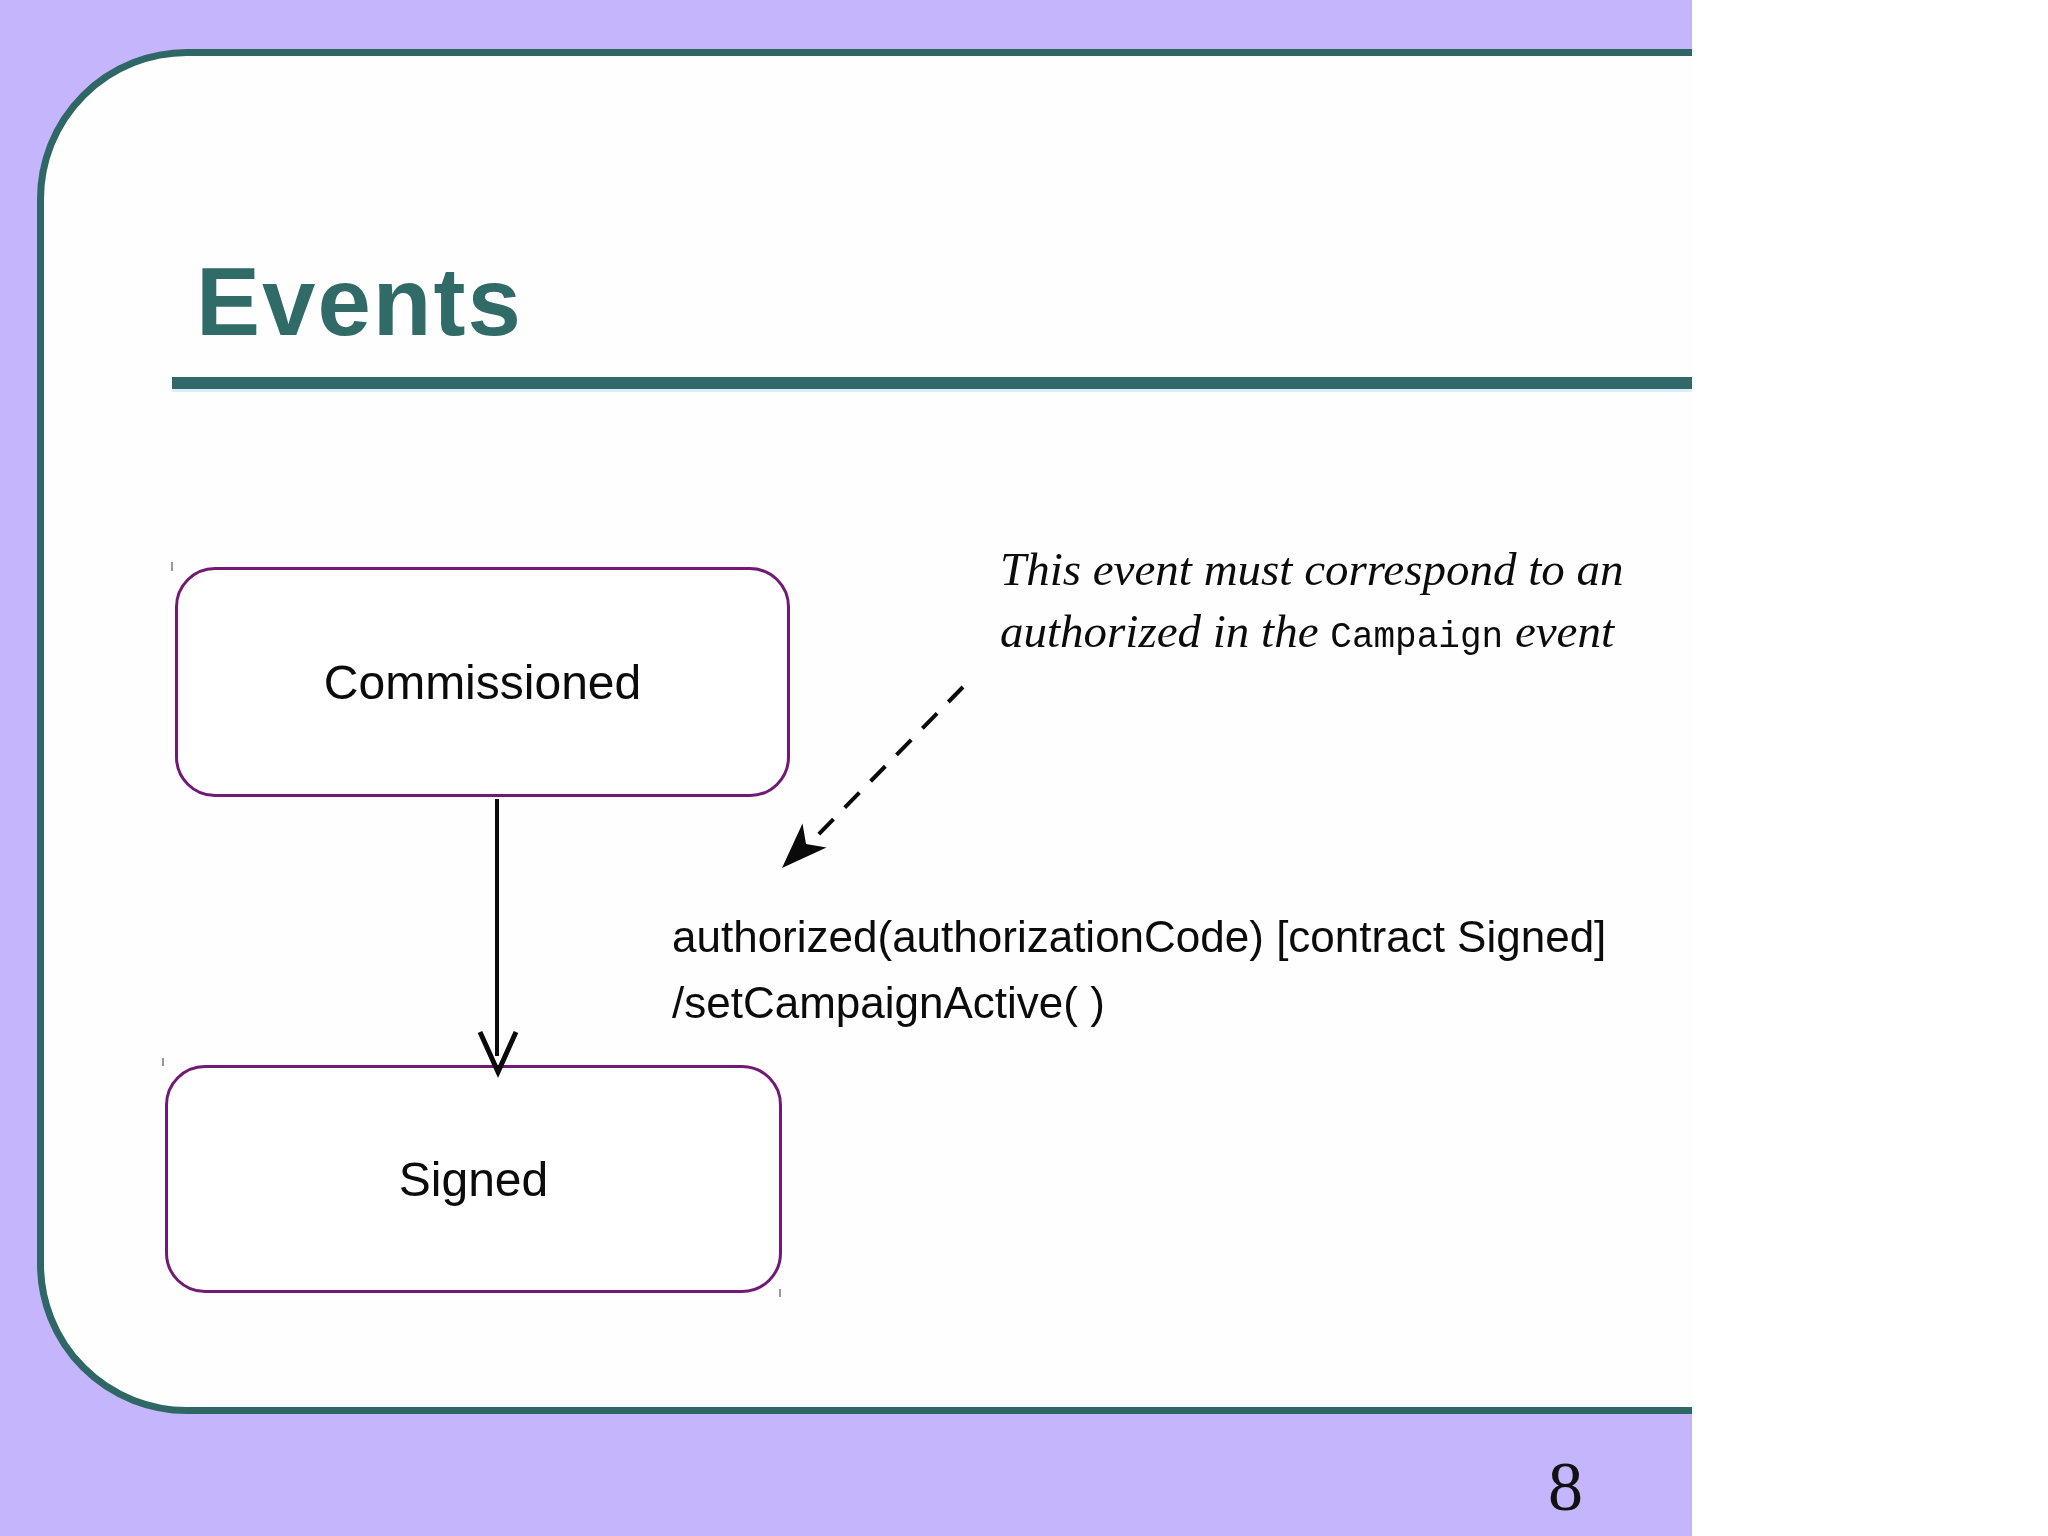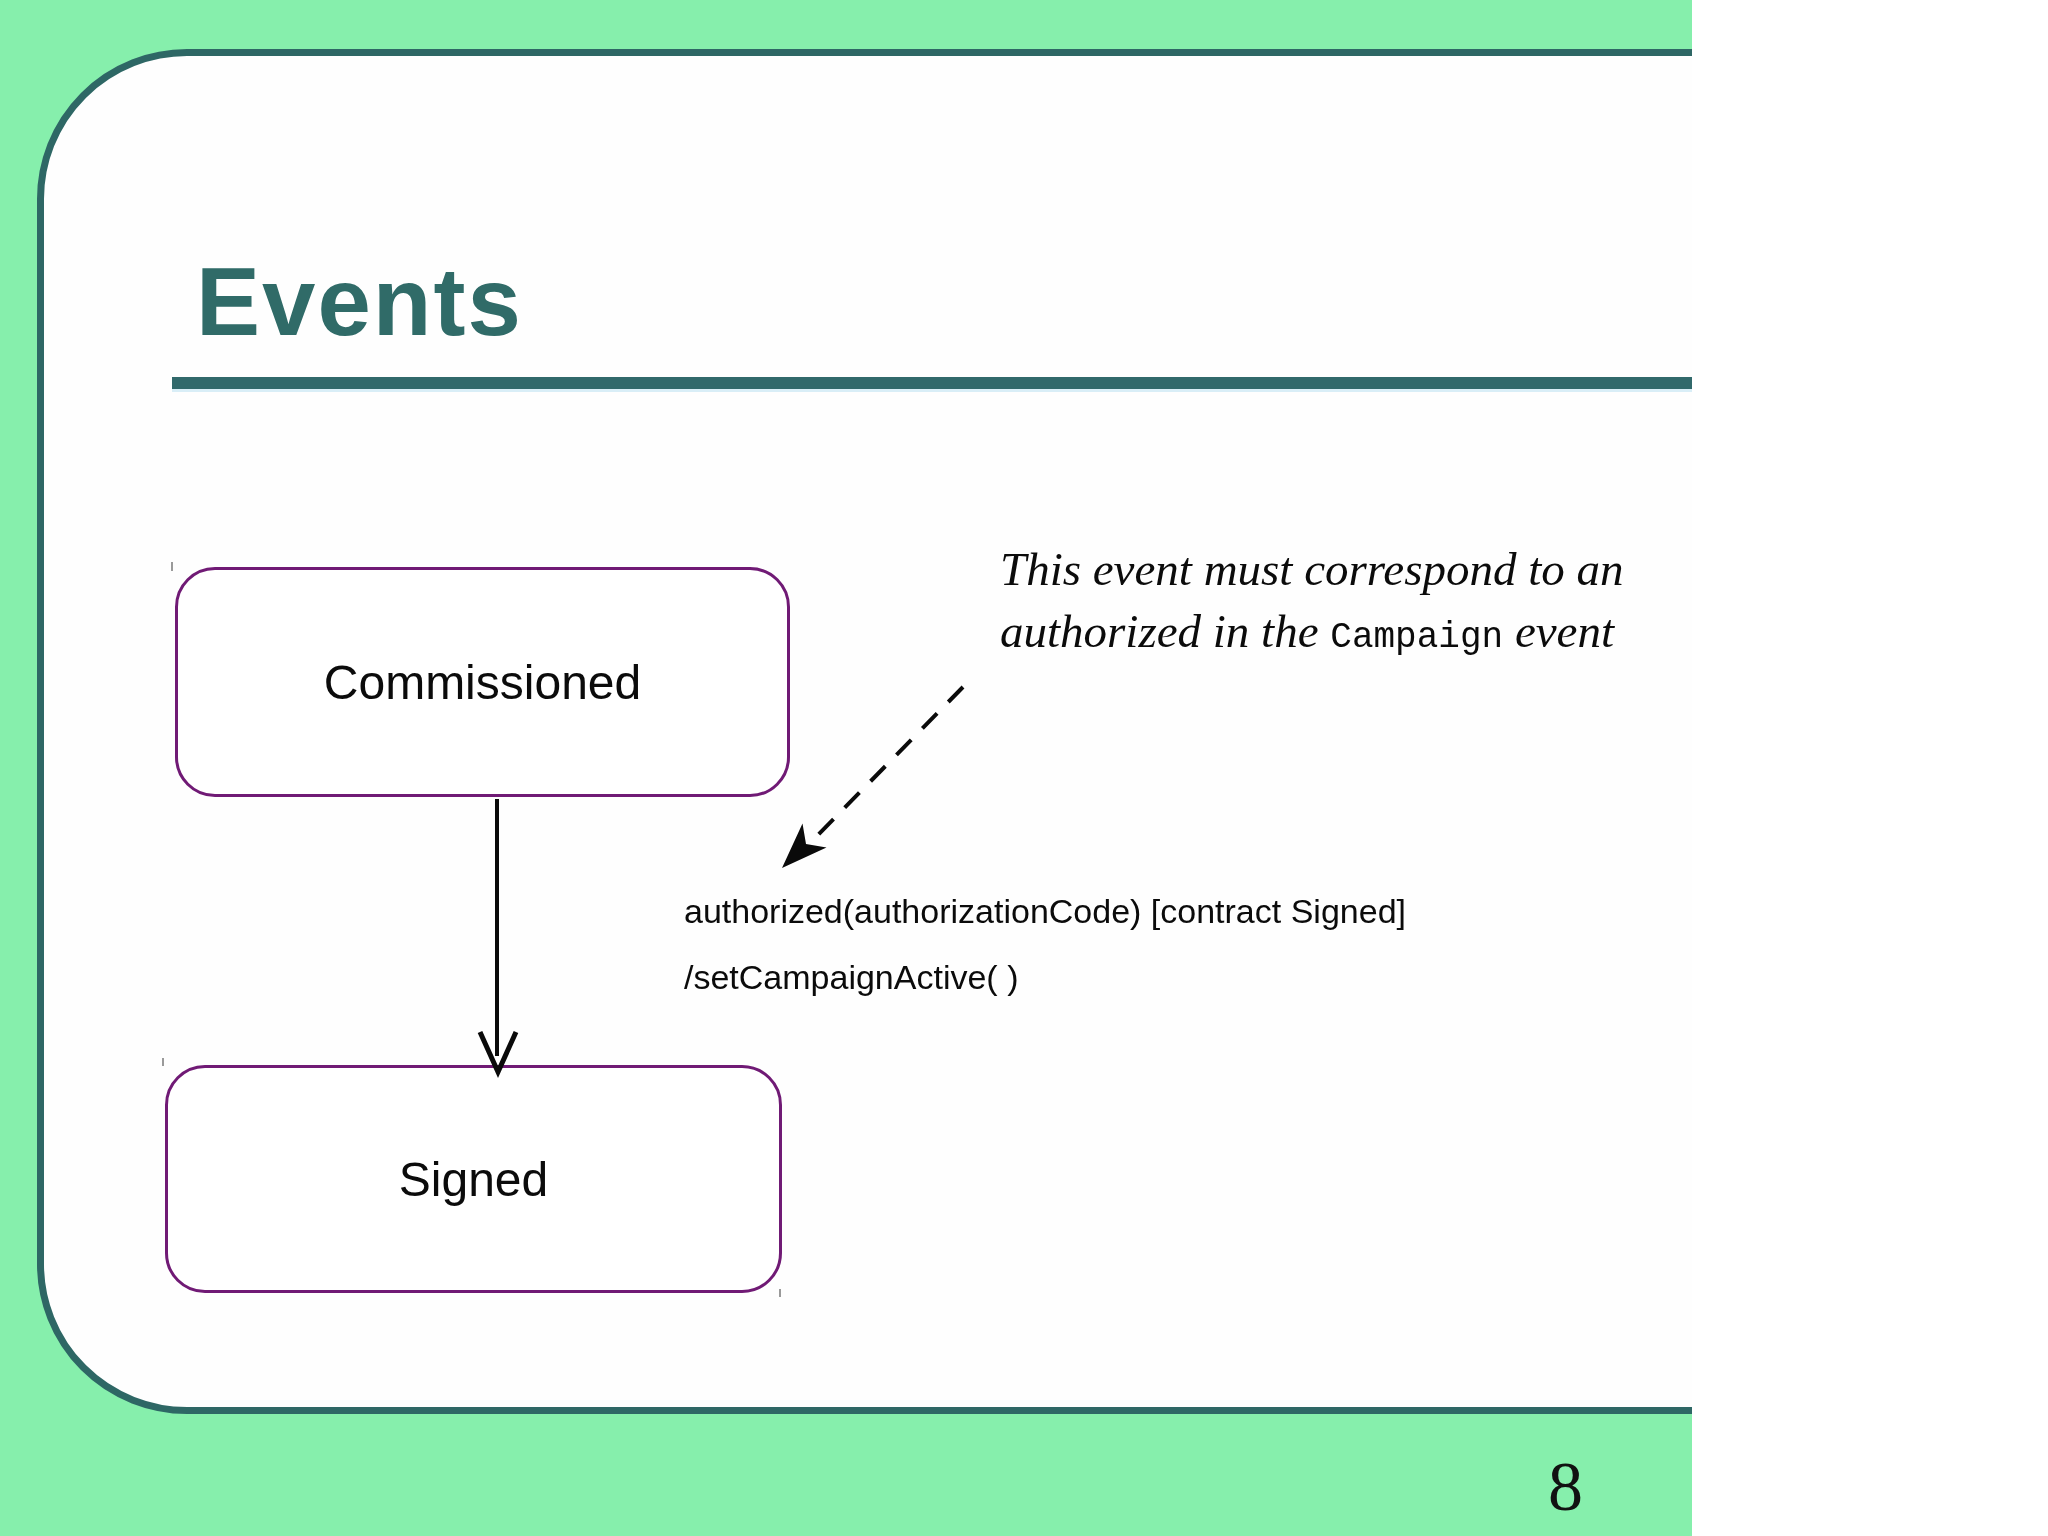--- a/index.html
+++ b/index.html
@@ -1,17 +1,17 @@
 <!DOCTYPE html>
 <html><head>
 <meta charset="utf-8">
 <style>
   html,body { margin:0; padding:0; background:#ffffff; }
   body { width:2048px; height:1536px; font-family:"Liberation Sans", sans-serif; }
-  .canvas { position:relative; width:1692px; height:1536px; overflow:hidden; background:#86efac; }
+  .canvas { position:relative; width:1692px; height:1536px; overflow:hidden; background:#c4b5fd; }
 
   .frame {
     position:absolute; left:37px; top:49px; width:1980px; height:1365px;
     box-sizing:border-box; border:7px solid #2E6765; border-radius:150px;
     background:#fefefe;
   }
 
   .title {
     position:absolute; left:196px; top:254px; margin:0;
     font-size:96px; line-height:1; font-weight:bold; letter-spacing:2px;
@@ -38,22 +38,22 @@
     position:absolute; left:1000px; top:538px; width:800px;
     font-family:"Liberation Serif", serif; font-style:italic;
     font-size:47px; line-height:62px; color:#0b0b0b;
   }
   .annotation .code {
     font-family:"Liberation Mono","DejaVu Sans Mono", monospace;
     font-style:normal; font-size:36px;
   }
 
   .translabel {
-    position:absolute; left:672px; top:878px;
-    font-size:34px; line-height:66px; color:#0b0b0b; white-space:nowrap;margin-left:12px;
+    position:absolute; left:672px; top:904px;
+    font-size:44px; line-height:66px; color:#0b0b0b; white-space:nowrap;
   }
 
   .pagenum {
     position:absolute; left:1548px; top:1452px;
     font-family:"Liberation Serif", serif; font-size:70px; line-height:1; color:#111111;
   }
 
   .tick { position:absolute; background:#9a9a9a; }
 </style>
 </head>

